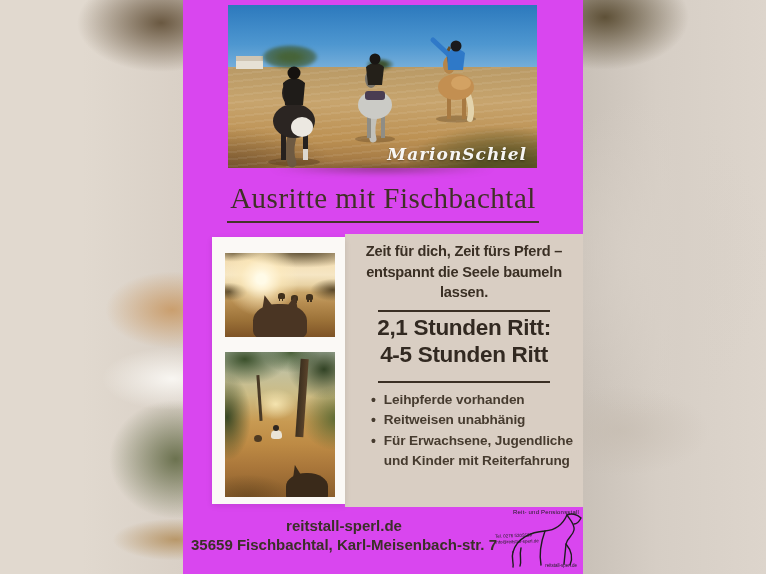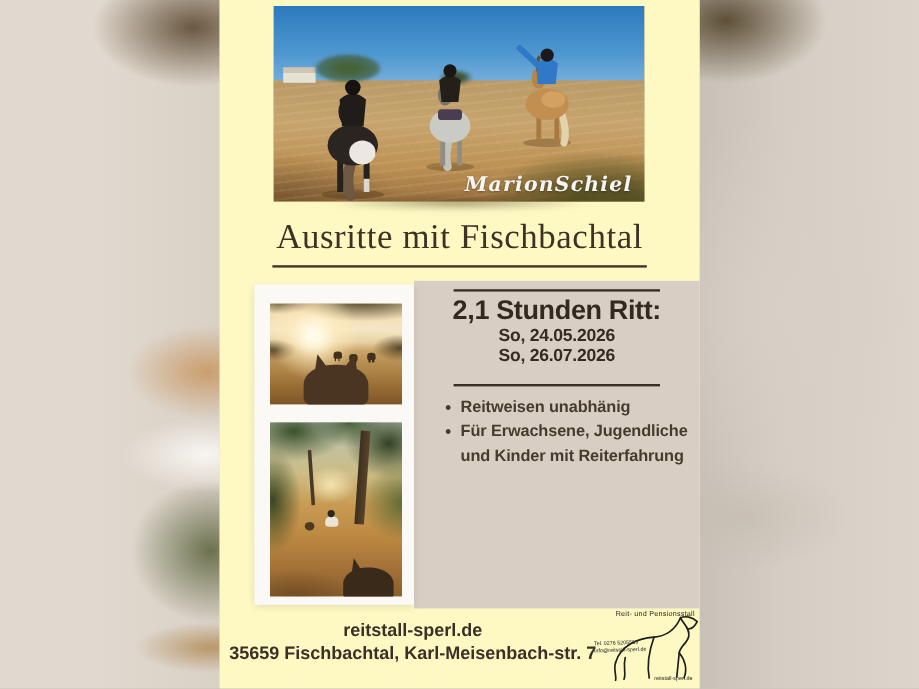--- a/index.html
+++ b/index.html
@@ -22,21 +22,21 @@
   }
   #backdrop-right {
     left:583px; width:183px;
     background:
       radial-gradient(ellipse 120px 75px at 12% 3%, rgba(88,74,48,.95), transparent 70%),
       radial-gradient(ellipse 150px 200px at 35% 45%, rgba(216,208,199,.9), transparent 80%),
       radial-gradient(ellipse 120px 60px at 20% 75%, rgba(196,186,174,.6), transparent 75%),
       linear-gradient(90deg, #c9c1b8 0%, #d6cec5 40%, #ddd5cc 100%);
   }
   
-  #flyer { position:absolute; left:183px; top:0; width:400px; height:574px; background:#fef9c3; }
+  #flyer { position:absolute; left:183px; top:0; width:400px; height:574px; background:#d946ef; }
 
   
   #photo-top { position:absolute; left:45px; top:5px; width:309px; height:163px; overflow:hidden; background:#b99a66; }
   #photo-top .sky { position:absolute; left:0; top:0; right:0; height:72px;
      background:linear-gradient(180deg,#2c79bd 0%, #4e97d0 55%, #85b7de 100%); }
   #photo-top .field { position:absolute; left:0; top:62px; right:0; bottom:0;
      background:
        repeating-linear-gradient(174deg, rgba(255,255,255,.07) 0 2px, rgba(0,0,0,0) 2px 7px),
        radial-gradient(ellipse 180px 70px at 0% 100%, rgba(74,50,26,.5), transparent 60%),
        linear-gradient(180deg,#b99a66 0%, #c7a46d 35%, #bd9254 70%, #9e7340 100%); }
@@ -205,26 +205,31 @@
       <div class="side-photo" id="photo-forest">
         <div class="trunk" id="trunk1"></div>
         <div class="trunk" id="trunk2"></div>
         <div id="dark-horse-small"></div>
         <div id="white-horse"></div>
         <div id="fg-head-forest"></div>
       </div>
     </div>
 
     <div id="right-col">
+      <div id="intro" class="pre">Zeit für dich, Zeit fürs Pferd –
+entspannt die Seele baumeln
+lassen.</div>
       <div class="divider"></div>
       <div class="ride-heading">2,1 Stunden Ritt:</div>
-      <div class="ride-dates pre">So, 24.05.2026
-So, 26.07.2026</div>
+      <div class="ride-heading">4-5 Stunden Ritt</div>
       <div class="divider" id="divider2"></div>
       <div id="bullet-list">
+        <div class="bullet-item">
+            <span>Leihpferde vorhanden</span>
+          </div>
         <div class="bullet-item">
             <span>Reitweisen unabhänig</span>
           </div>
         <div class="bullet-item">
             <span>Für Erwachsene, Jugendliche und Kinder mit Reiterfahrung</span>
           </div>
       </div>
     </div>
 
     <div id="footer-web">reitstall-sperl.de</div>

